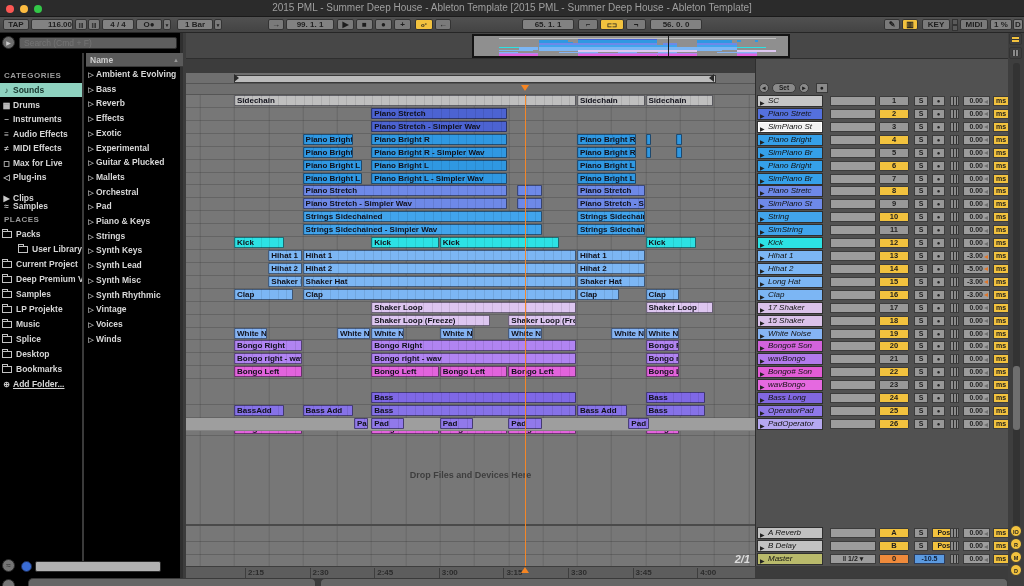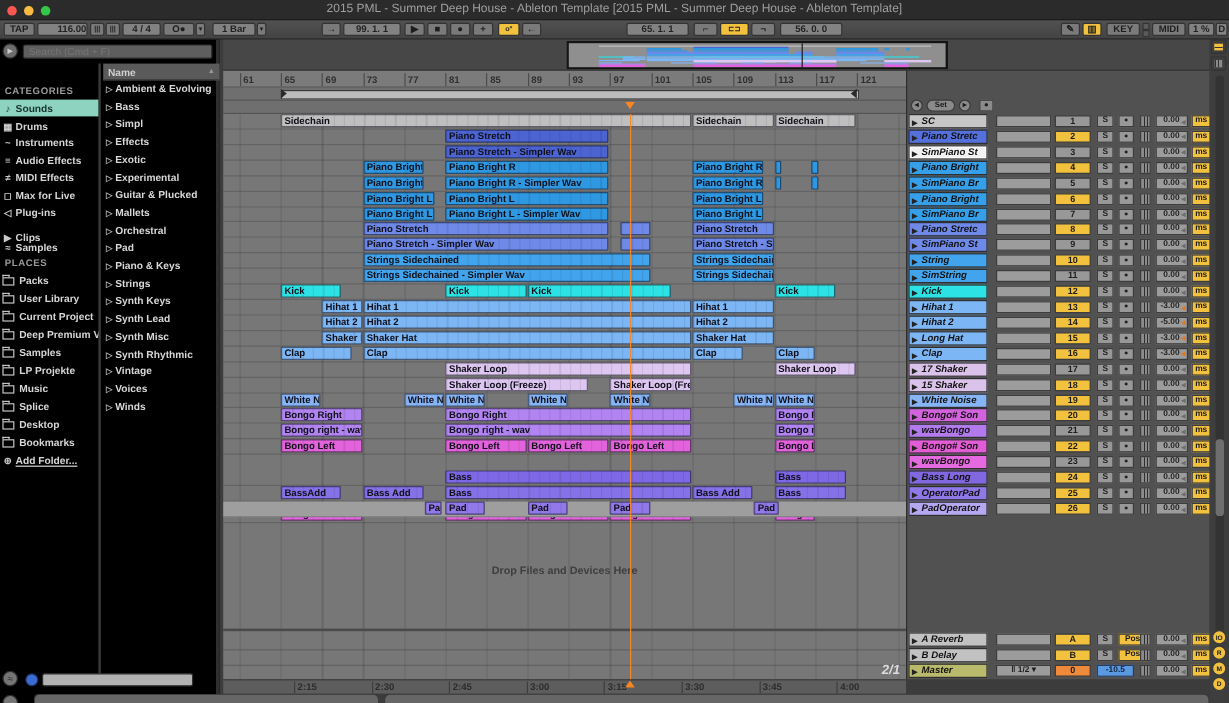--- a/index.html
+++ b/index.html
@@ -70,21 +70,21 @@
   #bottomruler{left:186px;top:566px;width:569px;height:12px;background:#5d5d5d;border-top:1px solid #3e3e3e;overflow:hidden;}
   .tlabel{position:absolute;top:1px;height:10px;border-left:1px solid #3e3e3e;padding-left:2px;font-size:8px;font-weight:bold;color:#2c2c2c;line-height:10px;}
   #playhead{left:525px;top:95px;width:1px;height:471px;background:rgba(250,135,35,.95);z-index:5;}
   #ph-top{left:521px;top:85px;width:0;height:0;border-left:4px solid transparent;border-right:4px solid transparent;border-top:6px solid #f78623;z-index:6;}
   #ph-bot{left:521px;top:567px;width:0;height:0;border-left:4px solid transparent;border-right:4px solid transparent;border-bottom:6px solid #f78623;z-index:6;}
 
   
   #trackpanel{left:755px;top:59px;width:253px;height:507px;background:#515151;border-left:1px solid #2e2e2e;}
   .hrow{position:absolute;left:0;width:253px;height:12.92px;}
   .namecell{position:absolute;left:1px;top:0;width:66px;height:12px;border:1px solid #2f2f2f;box-sizing:border-box;
-            font-size:8px;font-weight:bold;font-style:italic;color:#111;line-height:10px;padding-left:10px;white-space:nowrap;overflow:hidden;}
+            font-size:8px;font-weight:normal;font-style:italic;color:#111;line-height:10px;padding-left:10px;white-space:nowrap;overflow:hidden;}
   .foldarrow{position:absolute;left:2px;top:2px;font-size:6px;color:#222;font-style:normal;}
   .blankbox{position:absolute;left:74px;top:1px;width:46px;height:10px;background:#9c9c9c;border:1px solid #3c3c3c;box-sizing:border-box;
             font-size:7px;font-weight:bold;color:#1d1d1d;line-height:8px;text-align:center;white-space:nowrap;overflow:hidden;}
   .numbox{position:absolute;left:123px;top:1px;width:30px;height:10px;border:1px solid #3c3c3c;border-radius:1px;box-sizing:border-box;
           font-size:7.5px;font-weight:bold;color:#1d1d1d;text-align:center;line-height:8px;background:#989898;}
   .numbox.on{background:#f2c23e;}
   .numbox.orange{background:#ef8a3b;}
   .sbox{position:absolute;left:158px;top:1px;width:14px;height:10px;background:#989898;border:1px solid #3c3c3c;box-sizing:border-box;
         font-size:7px;font-weight:bold;color:#1d1d1d;text-align:center;line-height:8px;}
   .armbox{position:absolute;left:176px;top:1px;width:13px;height:10px;background:#989898;border:1px solid #3c3c3c;box-sizing:border-box;
@@ -182,37 +182,37 @@
           <div class="cat" style="top: 73.5px;"><span class="ig">≡</span><span>Audio Effects</span></div>
           <div class="cat" style="top: 88px;"><span class="ig">≠</span><span>MIDI Effects</span></div>
           <div class="cat" style="top: 102.5px;"><span class="ig">◻</span><span>Max for Live</span></div>
           <div class="cat" style="top: 117px;"><span class="ig">◁</span><span>Plug-ins</span></div>
           <div class="cat" style="top: 138px;"><span class="ig">▶</span><span>Clips</span></div>
           <div class="cat" style="top: 146px;"><span class="ig">≈</span><span>Samples</span></div>
         </div>
       <div class="seclabel" style="top:162px;">PLACES</div>
       <div id="placelist">
           <div class="cat" style="top: 174px;"><span class="icf"></span><span>Packs</span></div>
-          <div class="cat" style="top: 189px;"><span class="icf"></span><span>User Library</span></div>
+          <div class="cat" style="top: 189px; padding-left: 16px;"><span class="icf"></span><span>User Library</span></div>
           <div class="cat" style="top: 204px;"><span class="icf"></span><span>Current Project</span></div>
           <div class="cat" style="top: 219px;"><span class="icf"></span><span>Deep Premium Vol.</span></div>
           <div class="cat" style="top: 234px;"><span class="icf"></span><span>Samples</span></div>
           <div class="cat" style="top: 249px;"><span class="icf"></span><span>LP Projekte</span></div>
           <div class="cat" style="top: 264px;"><span class="icf"></span><span>Music</span></div>
           <div class="cat" style="top: 279px;"><span class="icf"></span><span>Splice</span></div>
           <div class="cat" style="top: 294px;"><span class="icf"></span><span>Desktop</span></div>
           <div class="cat" style="top: 309px;"><span class="icf"></span><span>Bookmarks</span></div>
           <div class="cat" style="top: 324px;"><span class="ig">⊕</span><span style="text-decoration: underline;">Add Folder...</span></div>
         </div>
     </div>
     <div class="abs" id="nhdr"><span>Name</span><span class="sort">▲</span></div>
     <div class="abs" id="b-names" style="top:34px;height:498px;">
         <div class="nrow" style="top: 0px;"><span class="ex">▷</span><span>Ambient &amp; Evolving</span></div>
         <div class="nrow" style="top: 14.7px;"><span class="ex">▷</span><span>Bass</span></div>
-        <div class="nrow" style="top: 29.4px;"><span class="ex">▷</span><span>Simpl</span></div>
+        <div class="nrow" style="top: 29.4px;"><span class="ex">▷</span><span>Reverb</span></div>
         <div class="nrow" style="top: 44.1px;"><span class="ex">▷</span><span>Effects</span></div>
         <div class="nrow" style="top: 58.8px;"><span class="ex">▷</span><span>Exotic</span></div>
         <div class="nrow" style="top: 73.5px;"><span class="ex">▷</span><span>Experimental</span></div>
         <div class="nrow" style="top: 88.2px;"><span class="ex">▷</span><span>Guitar &amp; Plucked</span></div>
         <div class="nrow" style="top: 102.9px;"><span class="ex">▷</span><span>Mallets</span></div>
         <div class="nrow" style="top: 117.6px;"><span class="ex">▷</span><span>Orchestral</span></div>
         <div class="nrow" style="top: 132.3px;"><span class="ex">▷</span><span>Pad</span></div>
         <div class="nrow" style="top: 147px;"><span class="ex">▷</span><span>Piano &amp; Keys</span></div>
         <div class="nrow" style="top: 161.7px;"><span class="ex">▷</span><span>Strings</span></div>
         <div class="nrow" style="top: 176.4px;"><span class="ex">▷</span><span>Synth Keys</span></div>
@@ -315,38 +315,20 @@
         <div class="mmclip mmph" style="left: 263.08px; width: 34.32px; top: 20.72px; background: rgb(134, 114, 232);"></div>
         <div class="mmclip mmph" style="left: 94.44px; width: 8.528px; top: 21.5px; background: rgb(145, 121, 234);"></div>
         <div class="mmclip mmph" style="left: 104.36px; width: 19.44px; top: 21.5px; background: rgb(145, 121, 234);"></div>
         <div class="mmclip mmph" style="left: 144.04px; width: 19.44px; top: 21.5px; background: rgb(145, 121, 234);"></div>
         <div class="mmclip mmph" style="left: 183.72px; width: 19.44px; top: 21.5px; background: rgb(145, 121, 234);"></div>
         <div class="mmclip mmph" style="left: 253.16px; width: 12px; top: 21.5px; background: rgb(145, 121, 234);"></div>
         <div id="mmplayhead" style="left: 193.64px;"></div>
       </div>
   </div>
 
-  <div class="abs" id="ruler">
-      <div class="barnum" style="left: 13.7168px;">61</div>
-      <div class="barnum" style="left: 48.0088px;">65</div>
-      <div class="barnum" style="left: 82.3008px;">69</div>
-      <div class="barnum" style="left: 116.593px;">73</div>
-      <div class="barnum" style="left: 150.885px;">77</div>
-      <div class="barnum" style="left: 185.177px;">81</div>
-      <div class="barnum" style="left: 219.469px;">85</div>
-      <div class="barnum" style="left: 253.761px;">89</div>
-      <div class="barnum" style="left: 288.053px;">93</div>
-      <div class="barnum" style="left: 322.345px;">97</div>
-      <div class="barnum" style="left: 356.637px;">101</div>
-      <div class="barnum" style="left: 390.929px;">105</div>
-      <div class="barnum" style="left: 425.221px;">109</div>
-      <div class="barnum" style="left: 459.513px;">113</div>
-      <div class="barnum" style="left: 493.805px;">117</div>
-      <div class="barnum" style="left: 528.097px;">121</div>
-    </div>
 
   <div class="abs" id="bracerow">
     <div id="brace" style="left: 48.0088px; width: 480.088px;"></div>
   <div class="braceend" style="left: 48.0088px; border-left: 5px solid rgb(42, 42, 42);"></div>
       <div class="braceend" style="left: 523.097px; border-right: 5px solid rgb(42, 42, 42);"></div>
     </div>
 
   <div class="abs" id="scrubrow"></div>
 
   <div class="abs" id="tracksarea">

